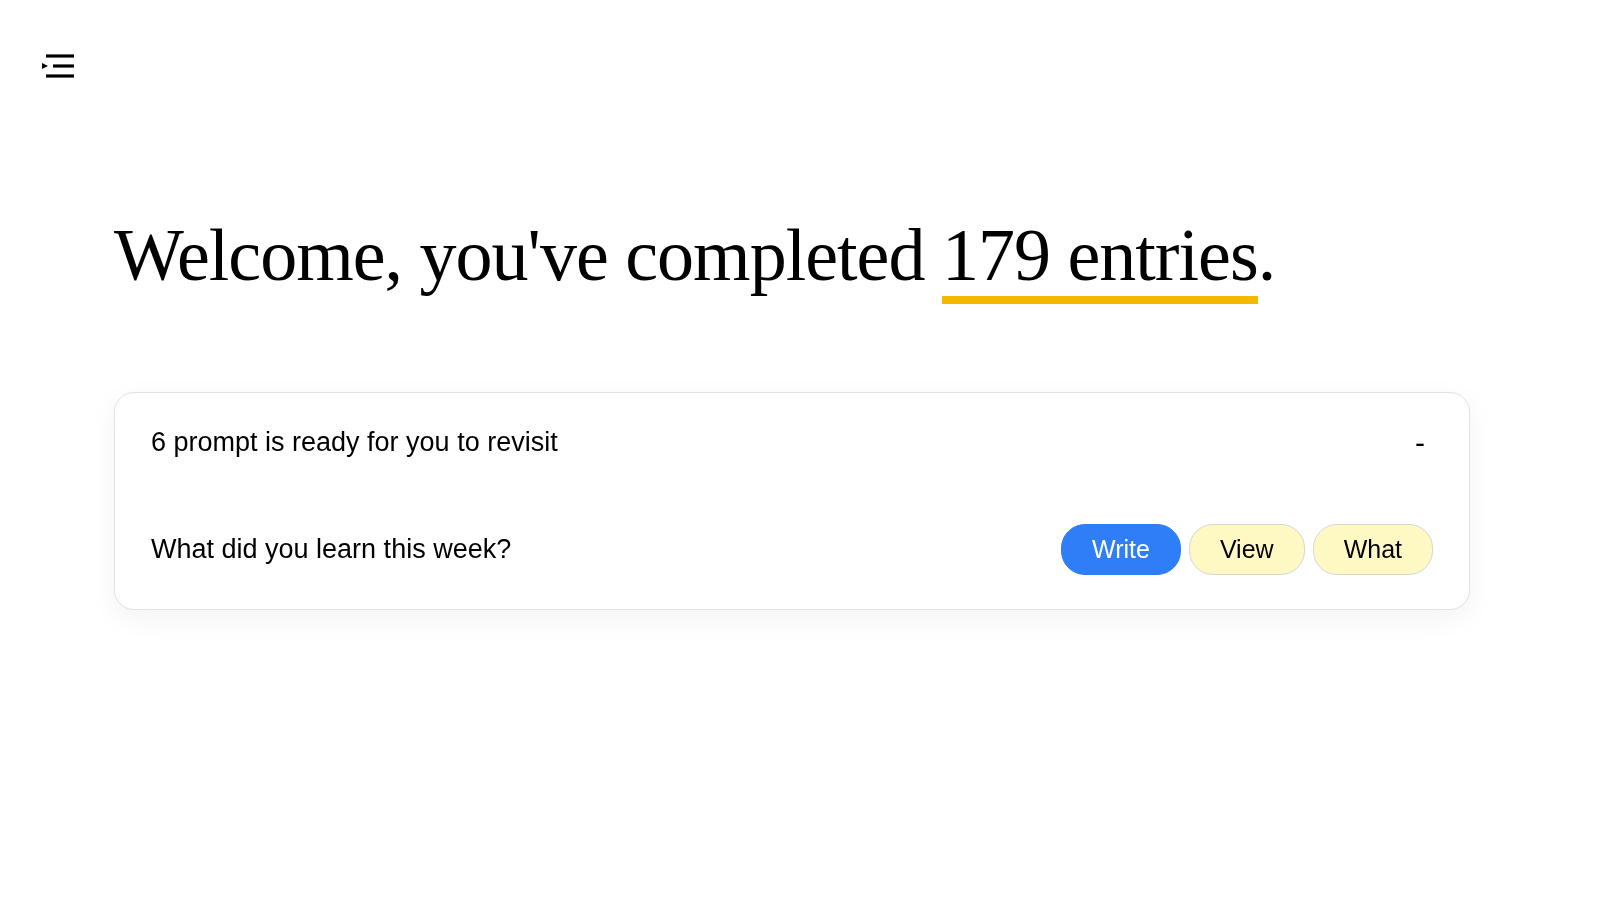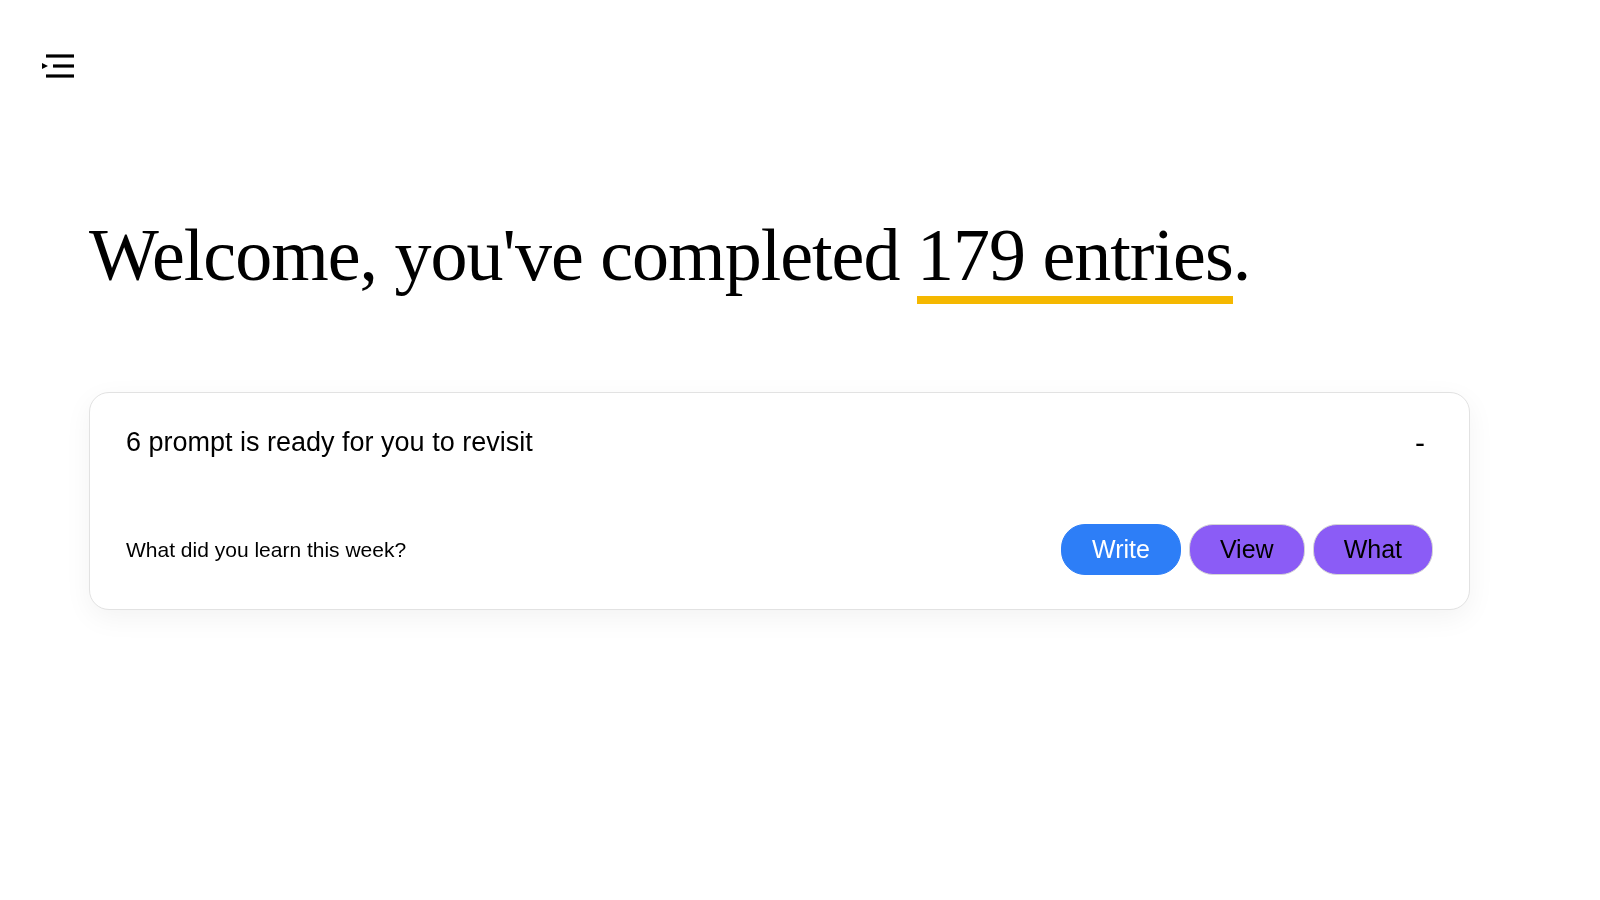--- a/index.html
+++ b/index.html
@@ -19,21 +19,21 @@
       top: 48px;
       left: 38px;
       cursor: pointer;
       padding: 4px;
     }
     .menu-icon svg {
       display: block;
     }
     .content {
       padding-top: 215px;
-      padding-left: 89px;
+      padding-left: 114px;
       padding-right: 130px;
     }
     .heading {
       font-family: "Georgia", "Times New Roman", serif;
       font-size: 74px;
       font-weight: 400;
       color: #000;
       letter-spacing: -1px;
       line-height: 1.1;
     }
@@ -73,36 +73,36 @@
       cursor: pointer;
       padding: 0 8px;
     }
     .card-body {
       margin-top: 66px;
       display: flex;
       justify-content: space-between;
       align-items: center;
     }
     .prompt-text {
-      font-size: 21px;
+      font-size: 27px;
       font-weight: 400;
       color: #000;
     }
     .button-row {
       display: flex;
       gap: 8px;
       align-items: center;
     }
     .btn {
       font-size: 25px;
       font-weight: 400;
       padding: 10px 30px;
       border-radius: 24px;
       border: 1px solid #d6d6d6;
-      background: #8b5cf6;
+      background: #fef9c3;
       color: #000;
       cursor: pointer;
       font-family: inherit;
     }
     .btn-primary {
       background: #2d7ef7;
       border-color: #2d7ef7;
       color: #fff;
     }
   </style>

